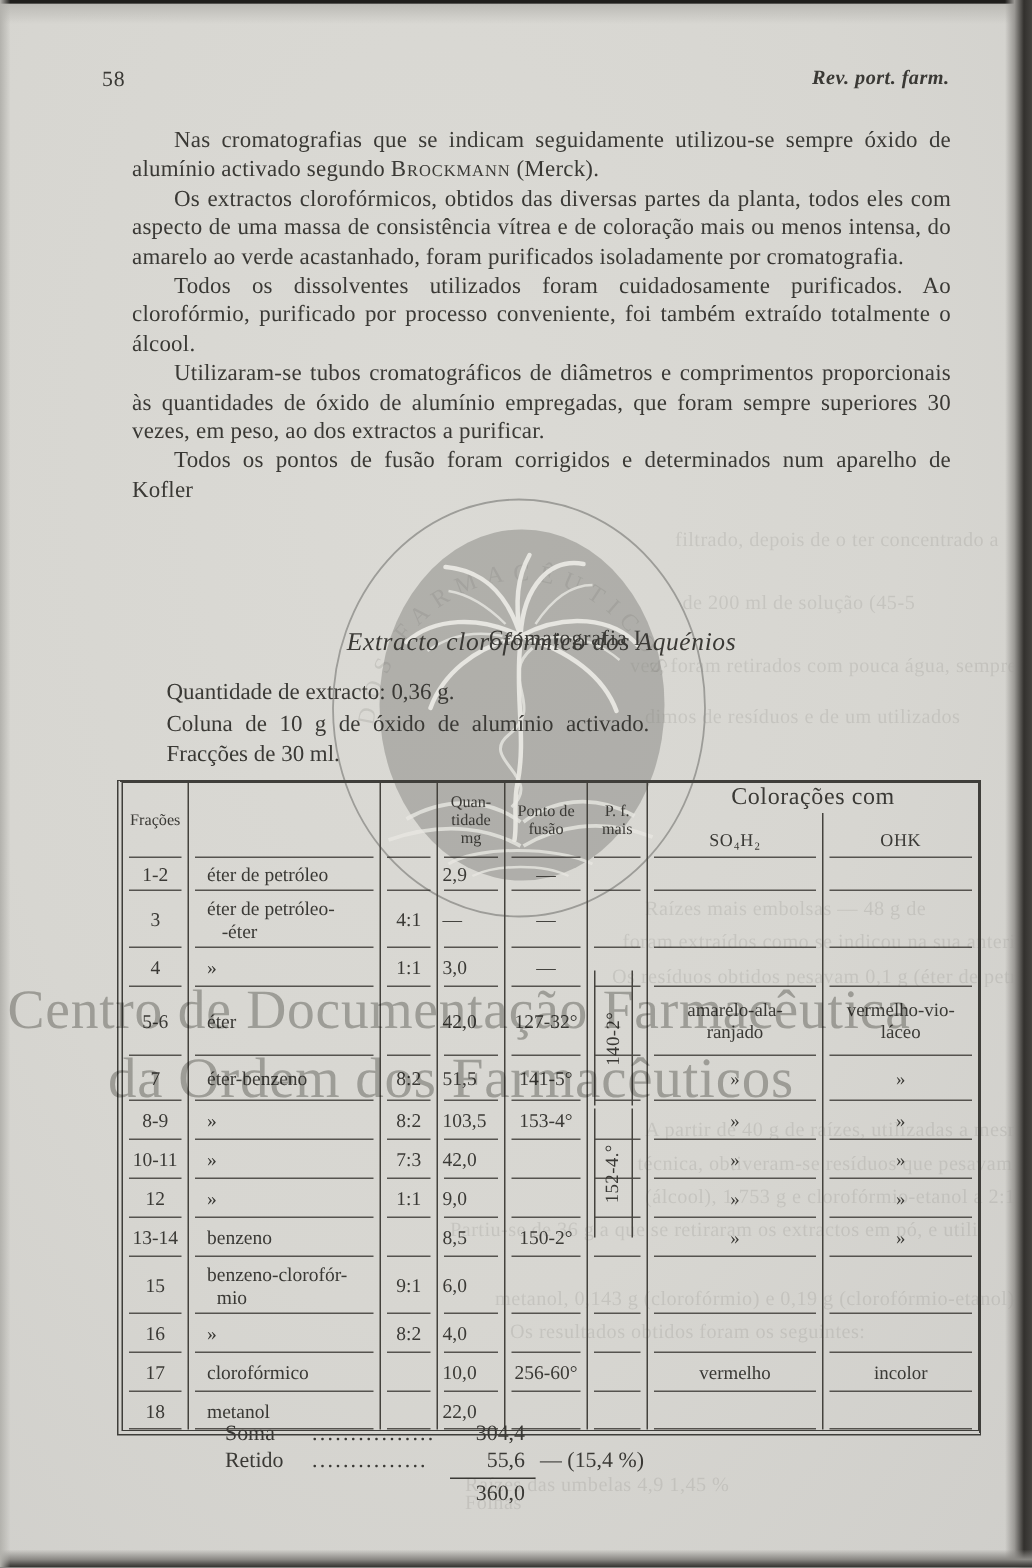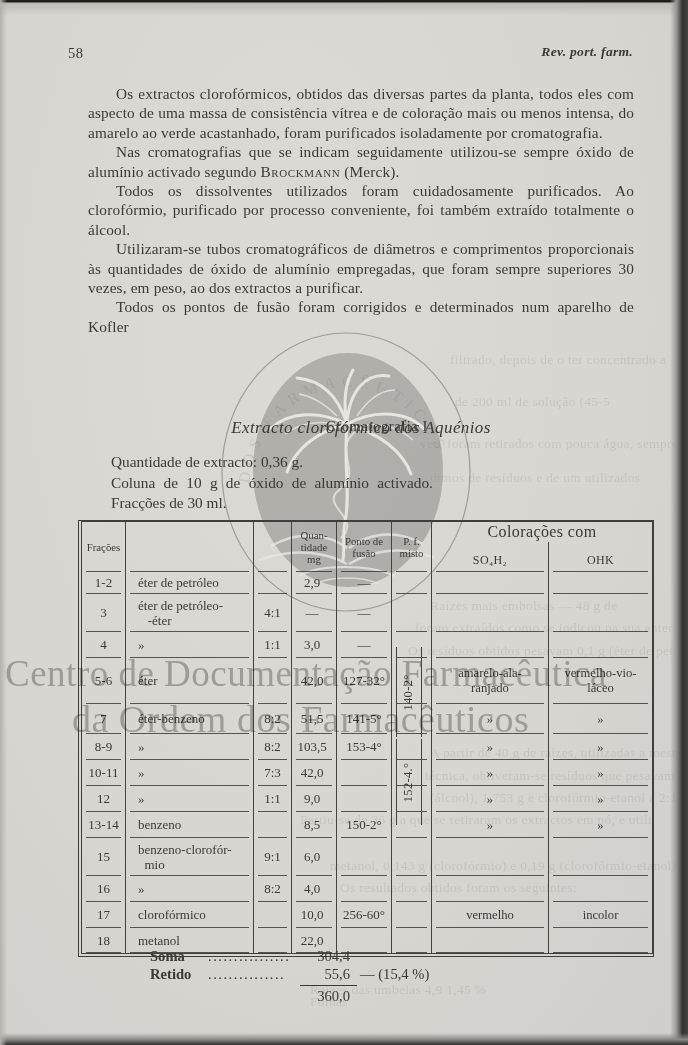--- a/index.html
+++ b/index.html
@@ -63,34 +63,34 @@
   .frac th,.frac td{position:relative;border-right:1px solid #44423d;padding:1px 3px;
     font-weight:normal;vertical-align:middle;background:transparent;}
   .frac th:last-child,.frac td:last-child{border-right:none;}
   .frac th::after,.frac td::after{content:"";position:absolute;left:4px;right:4px;bottom:0;
     border-bottom:1.2px solid rgba(52,50,46,.8);}
   .frac thead th{font-size:10.8px;line-height:1.15;text-align:center;white-space:pre-line;}
   .frac thead th.group{font-size:16px;letter-spacing:.4px;}
   .frac thead th.group::after{display:none;}
   .frac thead th.sub{font-size:12px;letter-spacing:.4px;vertical-align:bottom;padding-bottom:5px;}
   .frac tbody td{line-height:1.22;}
-  .frac td.a-c{text-align:center;} .frac td.a-r{text-align:center;padding-right:7px;}
+  .frac td.a-c{text-align:center;} .frac td.a-r{text-align:left;padding-right:7px;}
   .frac td.a-l{text-align:left;padding-left:12px;}
   .frac td.ml{white-space:pre-wrap;}
   .frac td.c6,.frac td.c7{text-align:center;white-space:pre-line;font-size:12.6px;}
   
   .pf-box{position:absolute;width:24px;border-left:1px solid #44423d;border-right:1px solid #44423d;
     display:flex;align-items:center;justify-content:center;z-index:3;}
   .pf-box span{transform:rotate(-90deg);white-space:nowrap;font-size:12.5px;letter-spacing:.3px;}
   .pf1{left:318px;top:127px;height:90px;}
   .pf2{left:318px;top:219px;height:86px;}
 
   
   .totals{position:absolute;z-index:3;font-size:14.6px;}
-  .t-label{position:absolute;white-space:nowrap;font-weight:bold;}
+  .t-label{position:absolute;white-space:nowrap;}
   .t-dots{position:absolute;letter-spacing:1.5px;white-space:nowrap;}
   .t-val{position:absolute;width:50px;text-align:right;white-space:nowrap;}
   .t-suffix{position:absolute;white-space:nowrap;}
   .t-rule{position:absolute;left:300px;top:985px;width:57px;border-top:1.4px solid #3a3935;}
 </style>
 </head>
 <body>
 
 <div class="page">
 
@@ -146,22 +146,22 @@
       <path d="M216,226 C180,212 150,220 130,232" stroke-width="2.5"></path>
       <path d="M80,244 C100,232 150,232 176,244" stroke-width="2"></path>
       <path d="M96,252 C112,244 144,244 160,252" stroke-width="1.6"></path>
     </g>
   </svg>
 
   <div class="pagenum">58</div>
   <div class="journal">Rev. port. farm.</div>
 
   <div class="paras">
+    <p><span>Nas cromatografias que se indicam seguidamente utilizou-se sempre óxido de alumínio activado segundo </span><span class="sc">Brockmann</span><span> (Merck).</span></p>
     <p>Os extractos clorofórmicos, obtidos das diversas partes da planta, todos eles com aspecto de uma massa de consistência vítrea e de coloração mais ou menos intensa, do amarelo ao verde acastanhado, foram purificados isoladamente por cromatografia.</p>
-    <p><span>Nas cromatografias que se indicam seguidamente utilizou-se sempre óxido de alumínio activado segundo </span><span class="sc">Brockmann</span><span> (Merck).</span></p>
     <p>Todos os dissolventes utilizados foram cuidadosamente purificados. Ao clorofórmio, purificado por processo conveniente, foi também extraído totalmente o álcool.</p>
     <p>Utilizaram-se tubos cromatográficos de diâmetros e comprimentos proporcionais às quantidades de óxido de alumínio empregadas, que foram sempre superiores 30 vezes, em peso, ao dos extractos a purificar.</p>
     <p>Todos os pontos de fusão foram corrigidos e determinados num aparelho de Kofler</p>
   </div>
 
   <div class="sec-title">Cromatografia I</div>
   <div class="sec-sub">Extracto clorofórmico dos Aquénios</div>
   <div class="specs">
     <div>Quantidade de extracto: 0,36 g.</div>
     <div>Coluna de 10 g de óxido de alumínio activado.</div>
@@ -184,21 +184,21 @@
         <tr style="height:20px">
           <th rowspan="2">Frações</th>
           <th rowspan="2"></th>
           <th rowspan="2"></th>
           <th rowspan="2">Quan-
 tidade
 mg</th>
           <th rowspan="2">Ponto de
 fusão</th>
           <th rowspan="2">P. f.
-misto</th>
+mais</th>
           <th colspan="2" class="group">Colorações com</th>
         </tr>
         <tr style="height:30px">
           <th class="sub">SO₄H₂</th>
           <th class="sub">OHK</th>
         </tr>
       </thead>
       <tbody id="tbody">
           <tr style="height: 22px;">
             <td class="c0 a-c">1-2</td>

